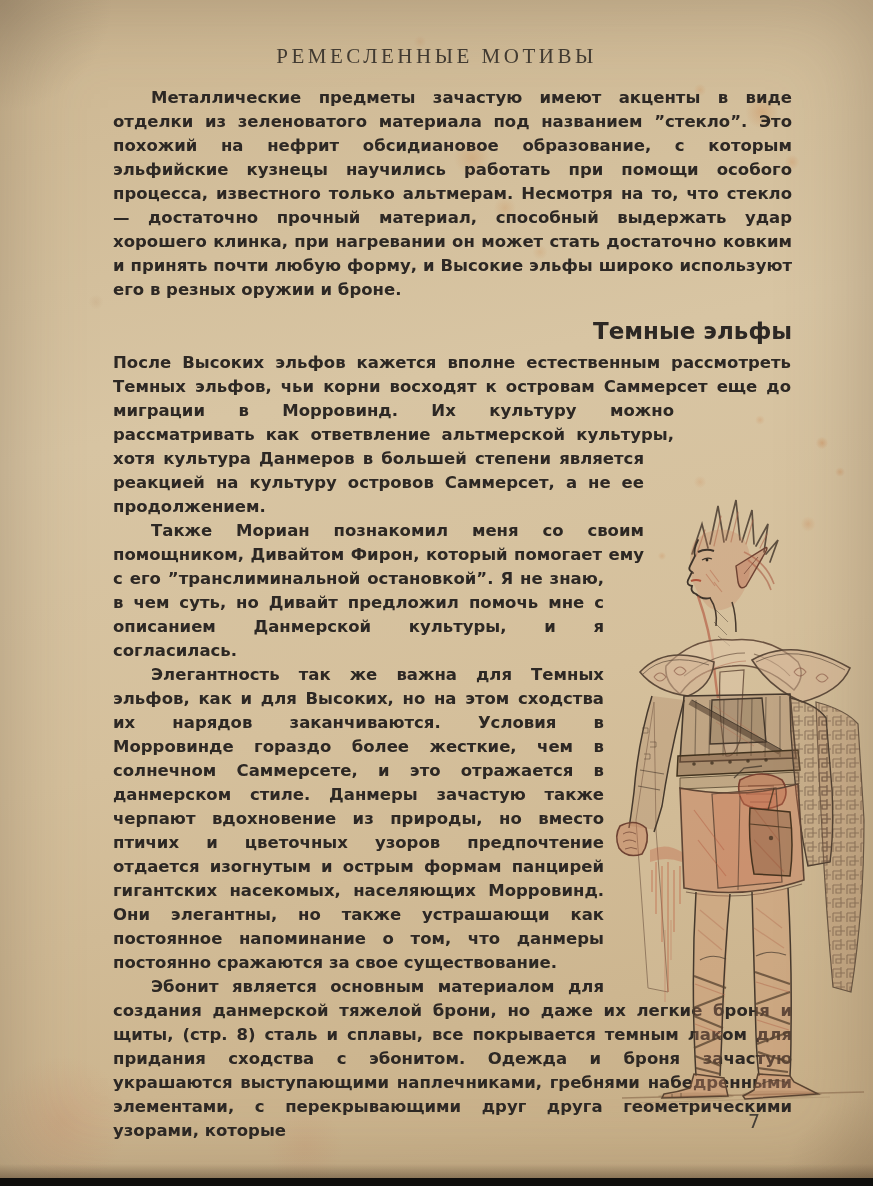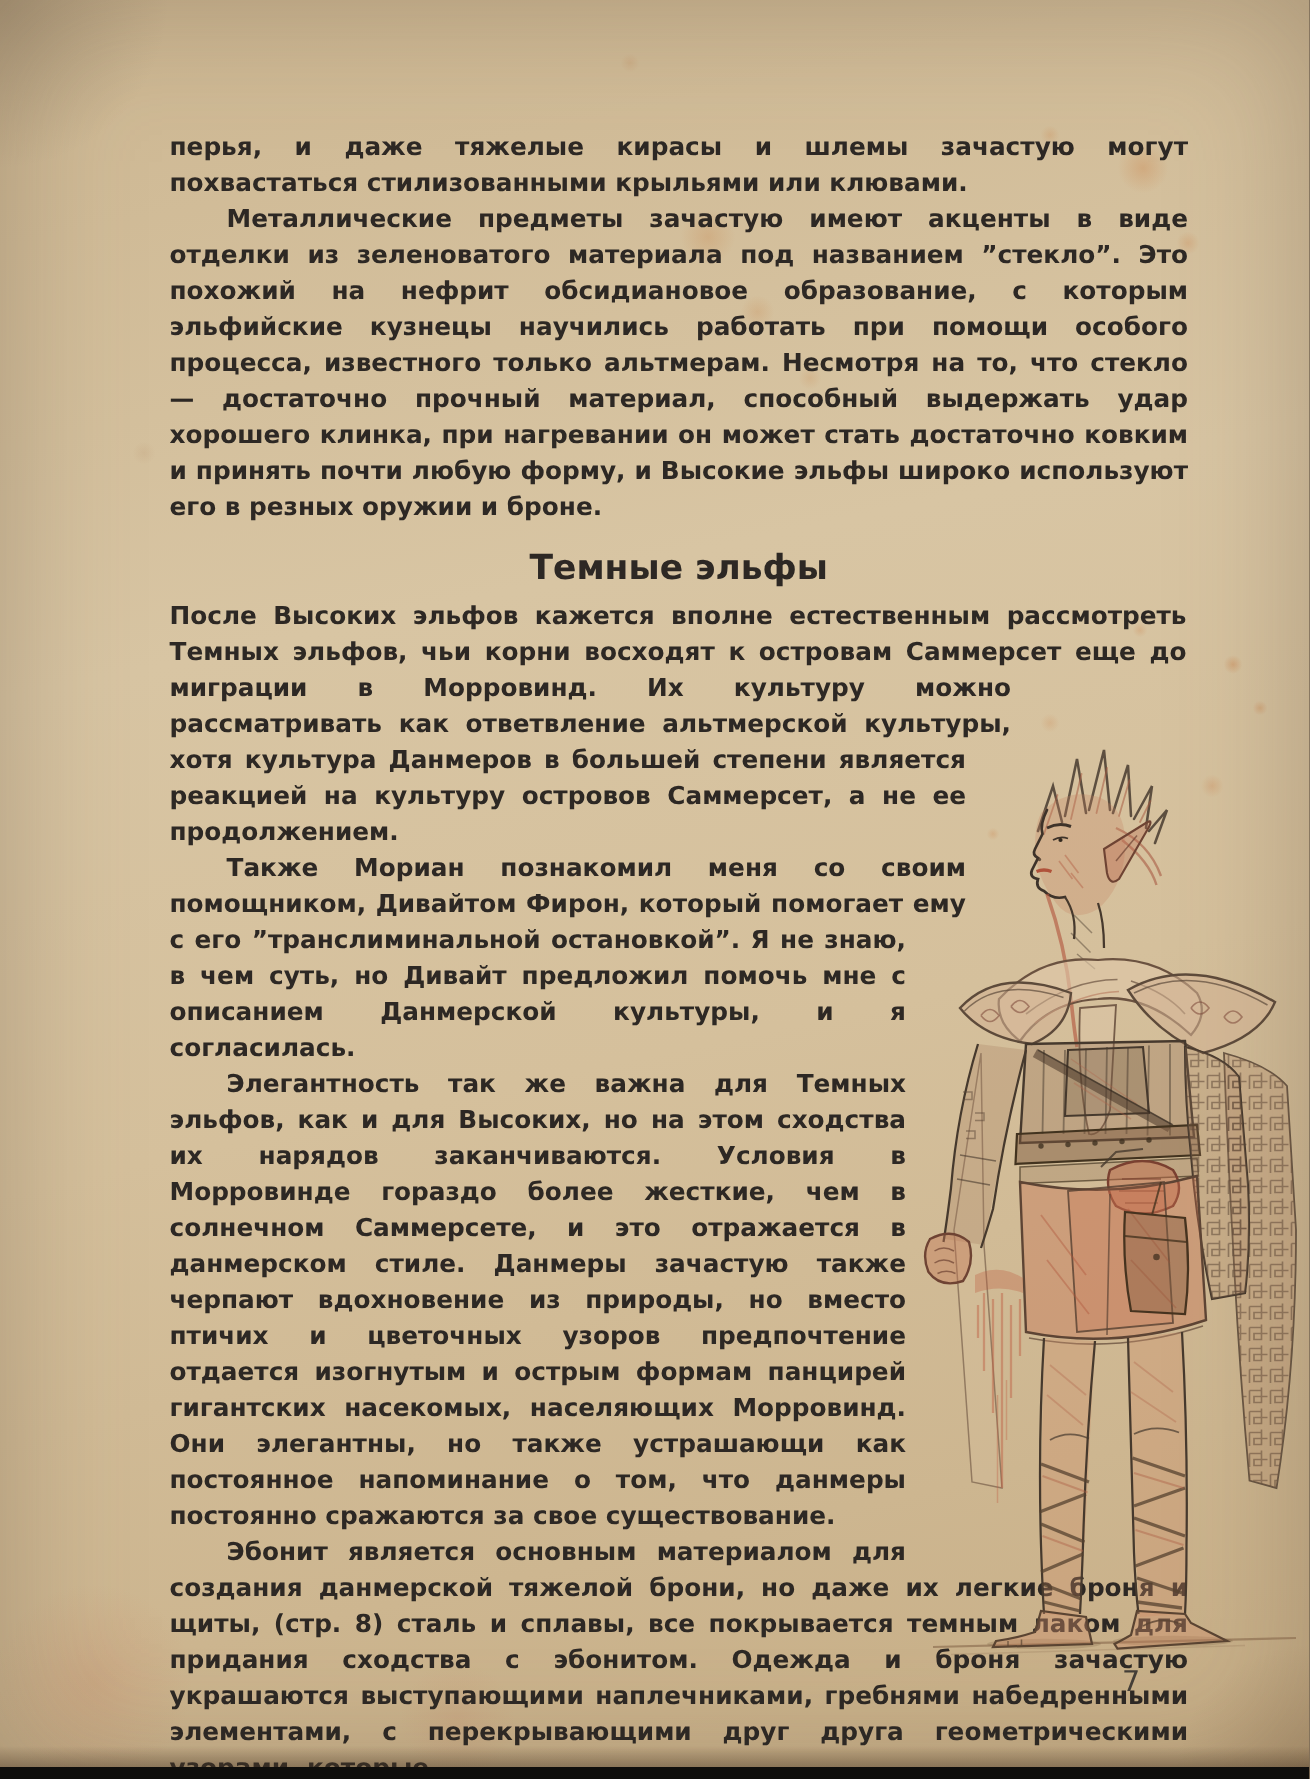--- a/index.html
+++ b/index.html
@@ -43,21 +43,21 @@
     position:absolute;top:86px;left:113px;width:679px;
     font-size:16.5px;line-height:24px;font-weight:700;
     color:#2d2824;
     text-align:justify;
     letter-spacing:0px;
   }
   .content p{margin:0;text-indent:38px;}
   .content p.noindent{text-indent:0;}
   .section-heading{
     margin:14px 0 5px 0;
-    text-align:center;text-indent:0;
+    text-align:right;text-indent:0;
     font-size:23px;line-height:30px;font-weight:700;color:#2d2824;
   }
   .fl{float:right;clear:right;}
   .s1{width:1px;height:48px;}
   .s2{width:118px;height:48px;}
   .s3{width:148px;height:120px;}
   .s4{width:188px;height:430px;}
   .art{position:absolute;left:594px;top:490px;width:279px;height:650px;}
   .page-number{
     position:absolute;left:748px;top:1110px;
@@ -71,23 +71,23 @@
   .bottom-edge{
     position:absolute;left:0;bottom:0;width:100%;height:8px;
     background:#0f0e0c;
   }
 </style>
 </head>
 <body>
 
 <div class="page">
 
+  <div class="header-title">РЕМЕСЛЕННЫЕ МОТИВЫ</div>
 
   <div class="content">
-    <p class="noindent">перья, и даже тяжелые кирасы и шлемы зачастую могут похвастаться стилизованными крыльями или клювами.</p>
     <p>Металлические предметы зачастую имеют акценты в виде отделки из зеленоватого материала под названием ”стекло”. Это похожий на нефрит обсидиановое образование, с которым эльфийские кузнецы научились работать при помощи особого процесса, известного только альтмерам. Несмотря на то, что стекло — достаточно прочный материал, способный выдержать удар хорошего клинка, при нагревании он может стать достаточно ковким и принять почти любую форму, и Высокие эльфы широко используют его в резных оружии и броне.</p>
 
     <h2 class="section-heading">Темные эльфы</h2>
 
     <div class="fl s1"></div>
     <div class="fl s2"></div>
     <div class="fl s3"></div>
     <div class="fl s4"></div>
 
     <p class="noindent">После Высоких эльфов кажется вполне естественным рассмотреть Темных эльфов, чьи корни восходят к островам Саммерсет еще до миграции в Морровинд. Их культуру можно рассматривать как ответвление альтмерской культуры, хотя культура Данмеров в большей степени является реакцией на культуру островов Саммерсет, а не ее продолжением.</p>

